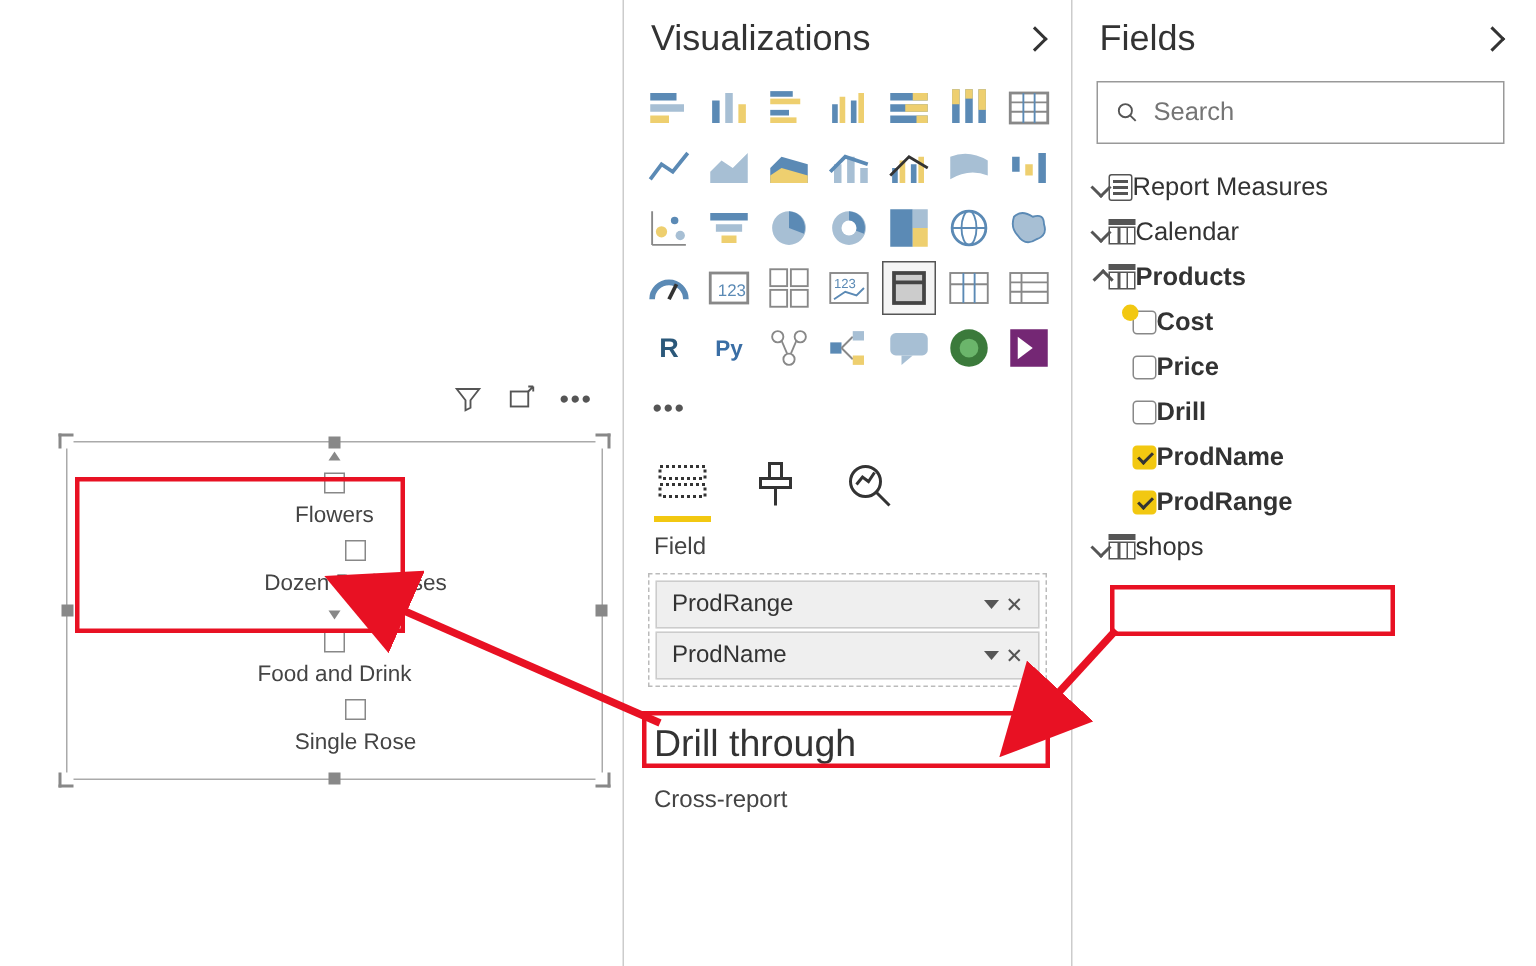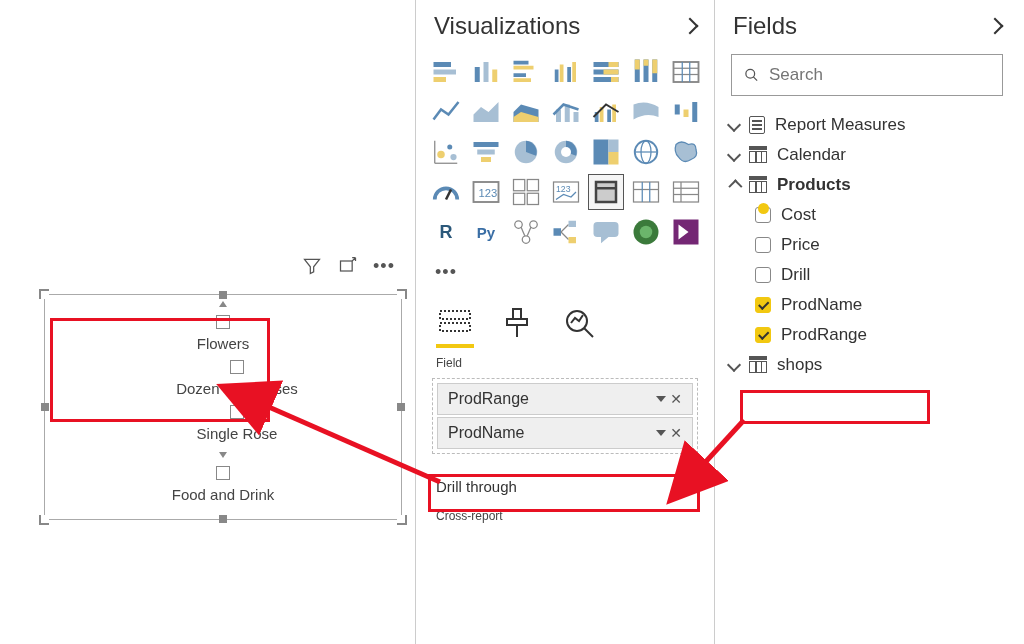--- a/index.html
+++ b/index.html
@@ -44,36 +44,36 @@
 .viz-ic.r { font-weight: bold; font-size: 18px; color: #2b587a; }
 .viz-ic.py { font-weight: bold; font-size: 15px; color: #3a6ea5; text-align: center; }
 .viz-ic.dots { color: #555; font-size: 18px; letter-spacing: 1px; }
 
 
 .tabs { display: flex; gap: 24px; padding: 14px 20px 6px 20px; align-items: center; }
 .tab { width: 38px; height: 38px; display: flex; align-items: center; justify-content: center; position: relative; }
 .tab.active::after { content: ""; position: absolute; bottom: -6px; left: 0; width: 100%; height: 4px; background: #f2c811; }
 
 
-.section-label { font-size: 12px; color: #444; padding: 8px 20px 4px 20px; }
+.section-label { font-size: 16px; color: #444; padding: 8px 20px 4px 20px; }
 .well-wrap { margin: 4px 16px; border: 1px dashed #bbb; padding: 2px; }
 .well-item { display: flex; justify-content: space-between; align-items: center; padding: 6px 10px; font-size: 16px; color: #333; background: #efefef; border: 1px solid #ccc; margin: 2px; }
 .well-item .acts { display: flex; gap: 4px; align-items: center; }
 .x-ic { font-size: 14px; color: #555; cursor: pointer; }
 .chev-d { width: 0; height: 0; border-left: 5px solid transparent; border-right: 5px solid transparent; border-top: 6px solid #555; }
 
-.drill-hdr { font-size: 15px; color: #333; padding: 20px 20px 6px 20px; }
+.drill-hdr { font-size: 25px; color: #333; padding: 20px 20px 6px 20px; }
 
 
 .search-box { margin: 0 16px 14px 16px; border: 1px solid #999; height: 42px; display: flex; align-items: center; padding: 0 12px; gap: 10px; }
 .search-box input { border: none; outline: none; font-size: 17px; color: #6d28d9; flex: 1; }
 .field-tree { padding: 0 10px; }
-.tr-row { display: flex; align-items: center; gap: 10px; padding: 5px 4px; font-size: 17px; color: #333; }
+.tr-row { display: flex; align-items: center; padding: 5px 4px; font-size: 17px; color: #333; }
 .tr-row.bold { font-weight: 600; align-items: center; }
-.tr-row.child { padding-left: 30px; }
+.tr-row.child { padding-left: 30px; font-weight: bold; }
 .chev { width: 10px; height: 10px; border-top: 2px solid #555; border-right: 2px solid #555; }
 .chev.col { transform: rotate(135deg); }
 .chev.exp { transform: rotate(-45deg) translateY(2px); }
 .tbl-ic { width: 18px; height: 18px; display: flex; flex-direction: column; }
 .tbl-ic .r1 { height: 4px; background: #555; margin-bottom: 1px; }
 .tbl-ic .rb { height: 12px; border: 1.5px solid #555; position: relative; }
 .tbl-ic .rb::before, .tbl-ic .rb::after { content: ""; position: absolute; top: 0; bottom: 0; width: 1.5px; background: #555; }
 .tbl-ic .rb::before { left: 33%; }
 .tbl-ic .rb::after { left: 66%; }
 .rm-ic { width: 16px; height: 18px; border: 1.5px solid #555; border-radius: 2px; position: relative; }
@@ -122,30 +122,30 @@
         <div class="exp">
             <div class="caret-open"></div>
           </div>
         <div class="chk"></div>
         <span>Flowers</span>
       </div>
       <div class="slicer-row child">
         <div class="chk"></div>
         <span>Dozen Red Roses</span>
       </div>
-      <div class="slicer-row child">
-        <div class="chk"></div>
-        <span>Single Rose</span>
-      </div>
       <div class="slicer-row">
         <div class="exp">
             <div class="caret-closed"></div>
           </div>
         <div class="chk"></div>
         <span>Food and Drink</span>
+      </div>
+      <div class="slicer-row child">
+        <div class="chk"></div>
+        <span>Single Rose</span>
       </div>
     </div>
   </div>
 </div>
 
 <div class="viz-panel">
   <div class="panel-header">
     <div class="panel-title">Visualizations</div>
     <div class="chev-right"></div>
   </div>

